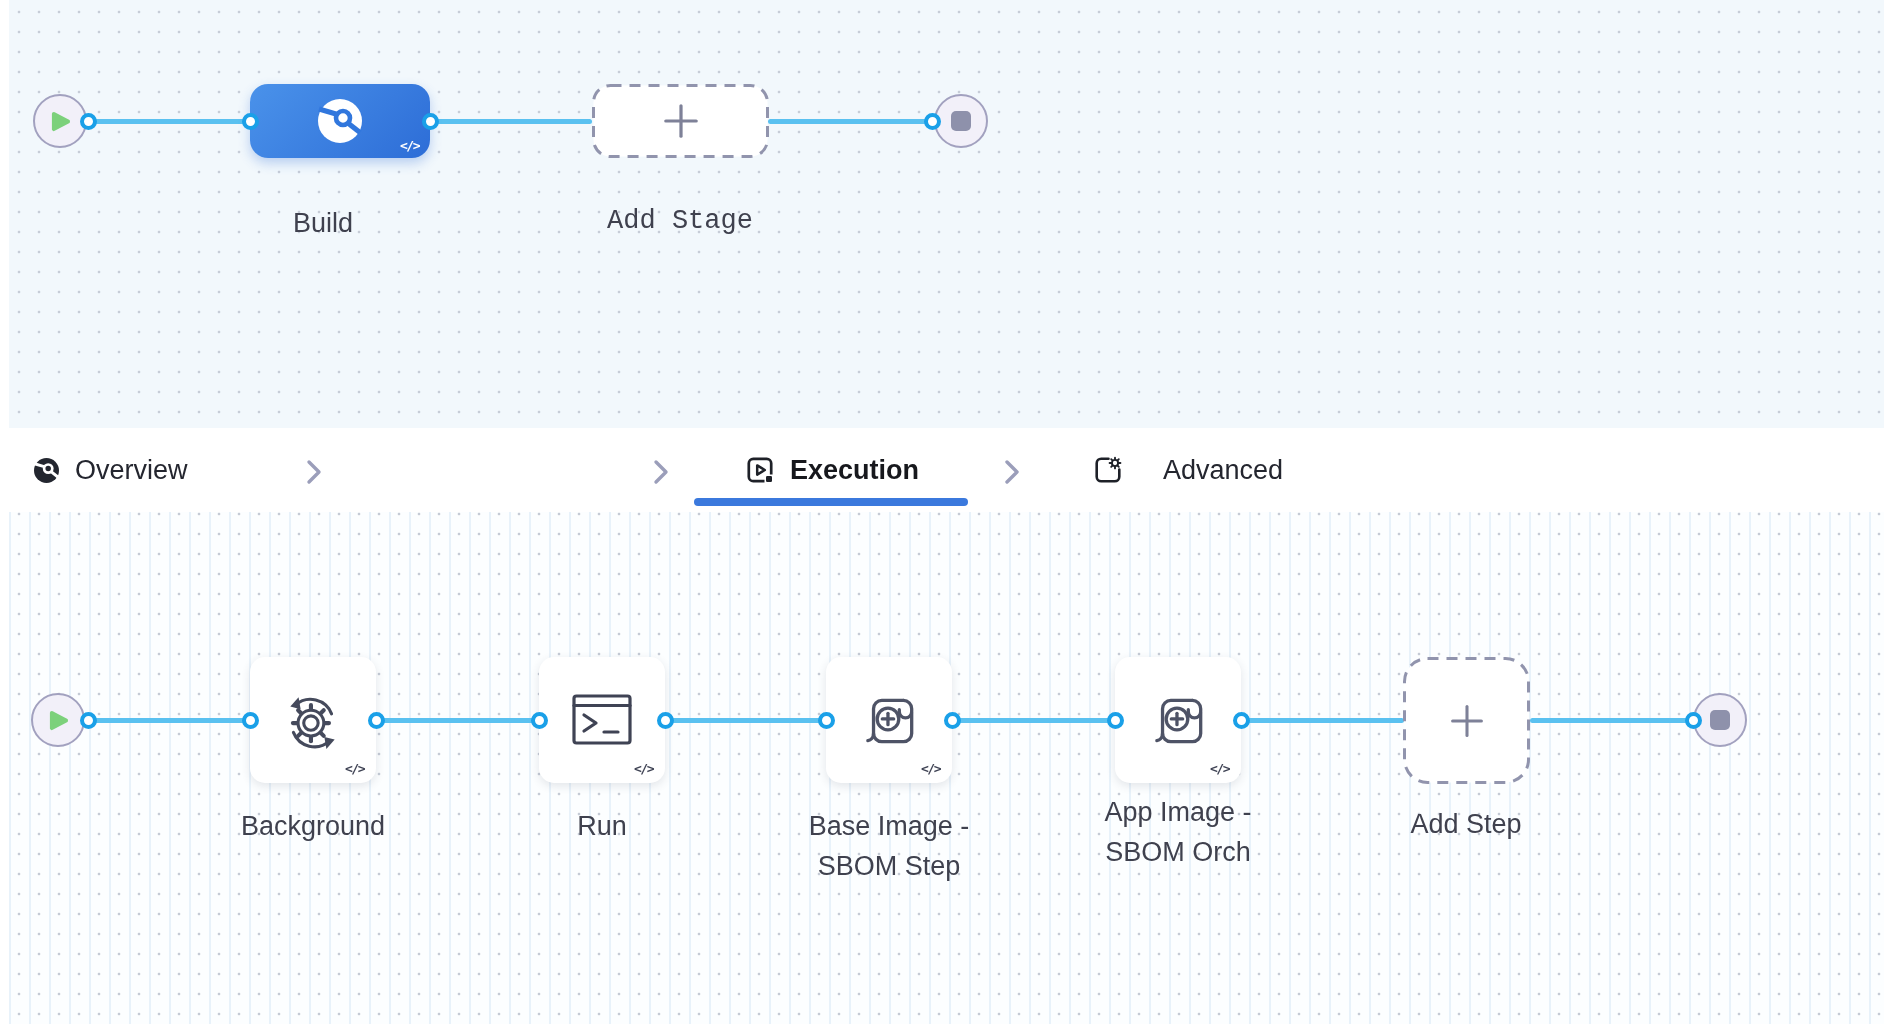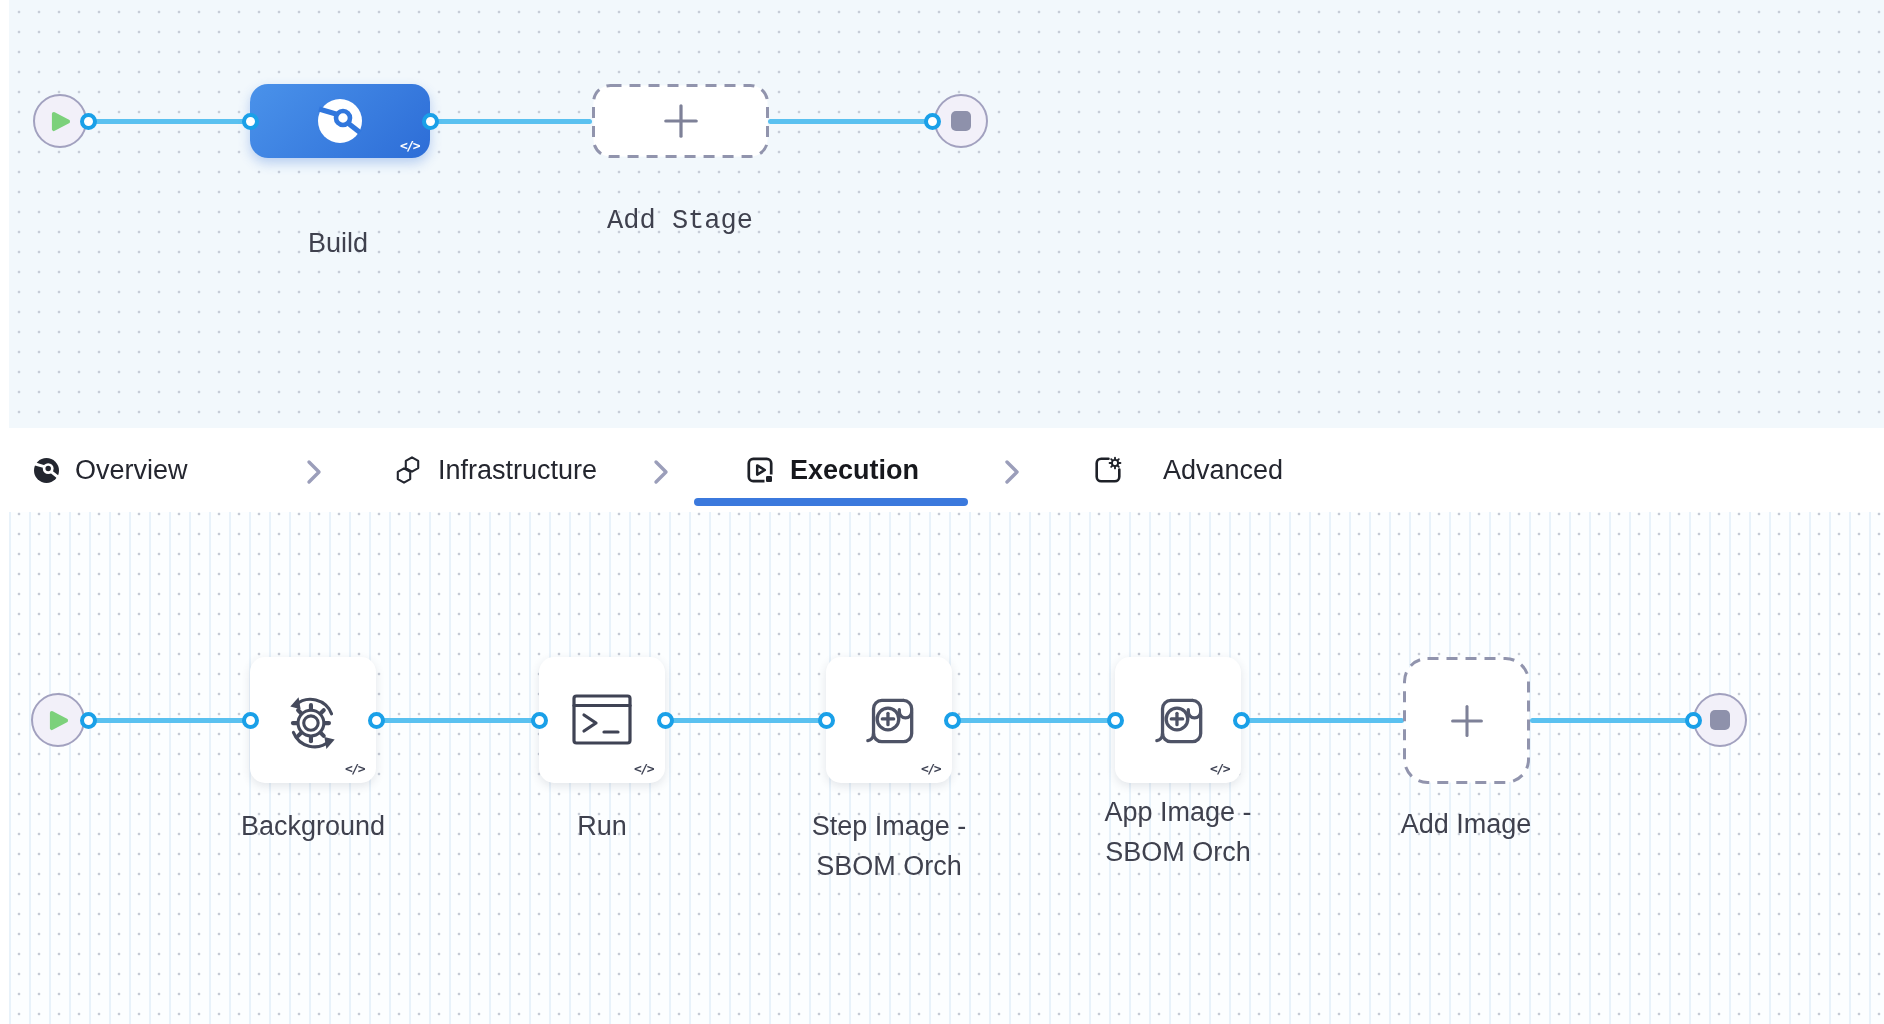--- a/index.html
+++ b/index.html
@@ -105,21 +105,21 @@
 
   <div class="terminal-node" style="left:934px;top:94px;">
     <div class="stop-square"></div>
   </div>
 
   <div class="port" style="left:79.5px;top:112.5px;"></div>
   <div class="port" style="left:241.5px;top:112.5px;"></div>
   <div class="port" style="left:421.5px;top:112.5px;"></div>
   <div class="port" style="left:923.5px;top:112.5px;"></div>
 
-  <div class="node-label" style="left:228px;top:203px;margin-top:20px;">Build</div>
+  <div class="node-label" style="left:213px;top:203px;">Build</div>
   <div class="node-label" style="left:570px;top:201px;font-family:Liberation Mono, monospace;">Add Stage</div>
 
   <div class="left-strip"></div>
 </div>
 
 <div class="tab-bar">
 
   <div class="tab" style="left:33px;">
     <svg width="27" height="27" viewBox="0 0 27 27">
       <circle cx="13.5" cy="13.5" r="12.5" fill="#23262f"></circle>
@@ -129,29 +129,20 @@
         <circle cx="15.2" cy="11.6" r="4.1" stroke-width="2.7" fill="#23262f"></circle>
       </g>
     </svg>
     <span class="tab-label">Overview</span>
   </div>
 
   <svg class="tab-chevron" style="left:304px;" width="20" height="26" viewBox="0 0 20 26">
     <path d="M5 3 L15 13 L5 23" fill="none" stroke="#9b9eba" stroke-width="3.4" stroke-linecap="round" stroke-linejoin="round"></path>
   </svg>
 
-  <div class="tab" style="left:393px;">
-    <svg width="30" height="30" viewBox="0 0 30 30">
-      <g fill="none" stroke="#23262f" stroke-width="2.1" stroke-linejoin="round">
-        <polygon points="19,2.3 25.2,5.9 25.2,13.1 19,16.7 12.8,13.1 12.8,5.9"></polygon>
-        <polygon points="11,13.3 17.2,16.9 17.2,24.1 11,27.7 4.8,24.1 4.8,16.9"></polygon>
-      </g>
-    </svg>
-    <span class="tab-label">Infrastructure</span>
-  </div>
 
   <svg class="tab-chevron" style="left:651px;" width="20" height="26" viewBox="0 0 20 26">
     <path d="M5 3 L15 13 L5 23" fill="none" stroke="#9b9eba" stroke-width="3.4" stroke-linecap="round" stroke-linejoin="round"></path>
   </svg>
 
   <div class="tab active" style="left:745px;">
     <svg width="30" height="30" viewBox="0 0 30 30">
       <rect x="3.8" y="3.8" width="22.4" height="22.4" rx="4.5" fill="none" stroke="#1e2128" stroke-width="2.7"></rect>
       <path d="M12.2 10.4 L19.8 15 L12.2 19.6 Z" fill="none" stroke="#1e2128" stroke-width="2.5" stroke-linejoin="round"></path>
       <rect x="19.5" y="19.5" width="10" height="10" fill="#ffffff"></rect>
@@ -287,18 +278,18 @@
   <div class="port" style="left:530.5px;top:199.5px;"></div>
   <div class="port" style="left:656.5px;top:199.5px;"></div>
   <div class="port" style="left:817.5px;top:199.5px;"></div>
   <div class="port" style="left:943.5px;top:199.5px;"></div>
   <div class="port" style="left:1106.5px;top:199.5px;"></div>
   <div class="port" style="left:1232.5px;top:199.5px;"></div>
   <div class="port" style="left:1684.5px;top:199.5px;"></div>
 
   <div class="node-label" style="left:203px;top:294px;">Background</div>
   <div class="node-label" style="left:492px;top:294px;">Run</div>
-  <div class="node-label" style="left:779px;top:294px;">Step Image - SBOM Orch</div>
+  <div class="node-label" style="left:779px;top:294px;">Base Image - SBOM Step</div>
   <div class="node-label" style="left:1068px;top:280px;text-align:center;">App Image - SBOM Orch</div>
-  <div class="node-label" style="left:1356px;top:292px;">Add Image</div>
+  <div class="node-label" style="left:1356px;top:292px;">Add Step</div>
 
   <div class="left-strip"></div>
 </div>
 
 </body></html>

